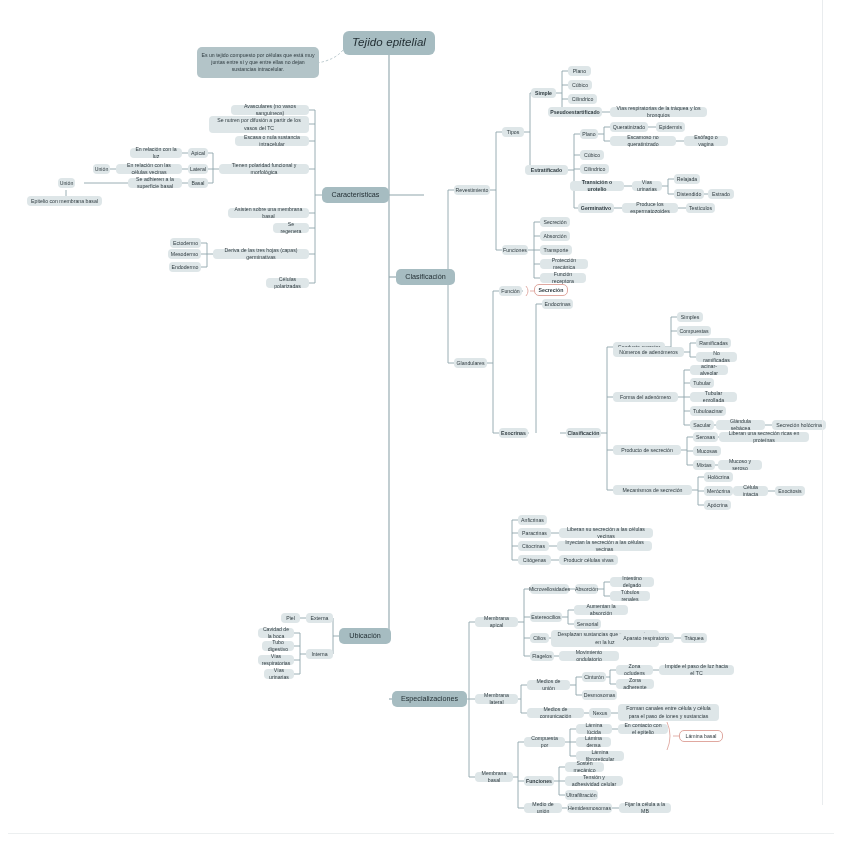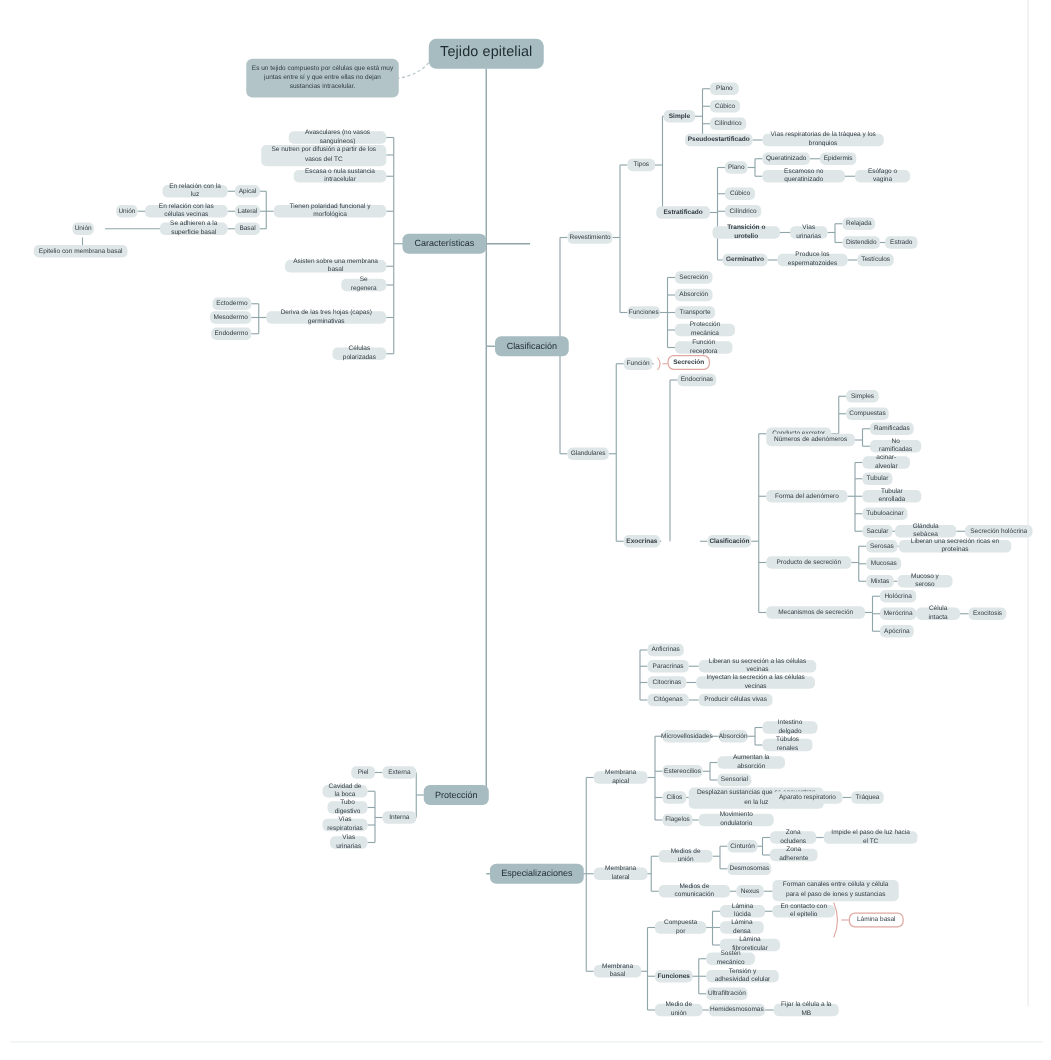--- a/index.html
+++ b/index.html
@@ -22,20 +22,21 @@
     color:#2f3b40;
     white-space:normal;
     display:flex;align-items:center;justify-content:center;
   }
   .node.lvl-root{
     background:#a6bcc1;
     font-size:11.5px;
     border-radius:6px;
     color:#1f2b30;
     letter-spacing:.1px;
+    font-style:italic;
   }
   .node.lvl-main{
     background:#a6bcc1;
     font-size:7.2px;
     border-radius:5px;
     color:#1f2b30;
   }
   .node.bold{font-weight:bold;}
   .node.accent{
     background:#ffffff;
@@ -327,21 +328,21 @@
       <path d="M317,63 Q335,60 343,50"></path>
     </g>
   </svg>
 
   <div class="node lvl-root" style="left:343px;top:31px;width:92px;height:24px;">Tejido epitelial</div>
 
   <div class="node note" style="left:197px;top:47px;width:122px;height:31px;">Es un tejido compuesto por células que está muy juntas entre sí y que entre ellas no dejan sustancias intracelular.</div>
 
   <div class="node lvl-main" style="left:322px;top:187px;width:67px;height:16px;">Características</div>
   <div class="node lvl-main" style="left:396px;top:269px;width:59px;height:16px;">Clasificación</div>
-  <div class="node lvl-main" style="left:339px;top:628px;width:52px;height:16px;">Protección</div>
+  <div class="node lvl-main" style="left:339px;top:628px;width:52px;height:16px;">Ubicación</div>
   <div class="node lvl-main" style="left:392px;top:691px;width:75px;height:16px;">Especializaciones</div>
 
   <div class="node" style="left:231px;top:105px;width:78px;height:10px;">Avasculares (no vasos sanguíneos)</div>
   <div class="node" style="left:209px;top:116px;width:100px;height:17px;">Se nutren por difusión a partir de los vasos del TC</div>
   <div class="node" style="left:235px;top:136px;width:74px;height:10px;">Escasa o nula sustancia intracelular</div>
   <div class="node" style="left:219px;top:164px;width:90px;height:10px;">Tienen polaridad funcional y morfológica</div>
 
   <div class="node" style="left:188px;top:148px;width:20px;height:10px;">Apical</div>
   <div class="node" style="left:188px;top:164px;width:20px;height:10px;">Lateral</div>
   <div class="node" style="left:188px;top:178px;width:20px;height:10px;">Basal</div>

